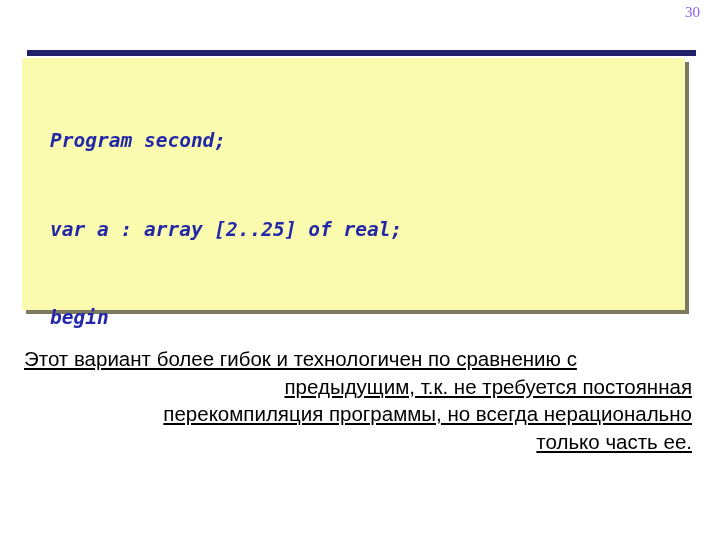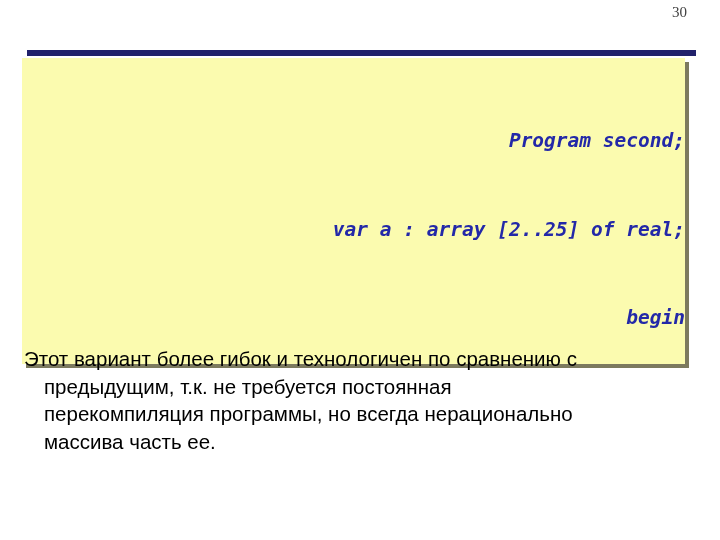--- a/index.html
+++ b/index.html
@@ -17,49 +17,48 @@
   .slide {
     position: relative;
     width: 720px;
     height: 540px;
   }
 
   
   .page-number {
     position: absolute;
     top: 5px;
-    right: 33px;
+    right: 20px;
     font-family: "Liberation Serif", serif;
     font-size: 15px;
-    color: #404040;
+    color: #8b5cf6;
     line-height: 1;
   }
 
   
   .divider {
     position: absolute;
     left: 27px;
     top: 50px;
     width: 669px;
     height: 6px;
     background: #21216b;
   }
 
   
   .code-box {
     position: absolute;
     left: 22px;
     top: 58px;
     width: 663px;
-    height: 306px;
+    height: 252px;
     background: #fbfbaf;
     box-shadow: 4px 4px 0 0 rgba(80,78,40,0.75);
     box-sizing: border-box;
-    padding: 9px 0 0 0;
-    text-align: right;
+    padding: 9px 8px 0 0;
   }
   .code-lines {
     font-family: "DejaVu Sans Mono", "Liberation Mono", monospace;
     font-size: 19.5px;
     font-weight: bold;
     font-style: italic;
     color: #2328a8;
     line-height: 29.5px;
     white-space: pre;
     padding-left: 28px;
@@ -76,23 +75,25 @@
     top: 345px;
     width: 668px;
     font-family: "Liberation Sans", sans-serif;
     font-size: 20.5px;
     color: #000000;
     line-height: 27.5px;
     text-indent: 0;
   }
   .body-line {
     white-space: pre;
+    text-decoration: underline;
   }
   .body-line.indented {
     padding-left: 20px;
+    text-align: right;
   }
 </style>
 </head>
 <body>
 
 <div class="slide">
 
   <div class="page-number">30</div>
 
   <div class="divider"></div>
@@ -106,16 +107,16 @@
       
       
     </div>
 
   </div>
 
   <div class="body-text">
     <div class="body-line">Этот вариант более гибок и технологичен по сравнению с</div>
     <div class="body-line indented">предыдущим, т.к. не требуется постоянная</div>
     <div class="body-line indented">перекомпиляция программы, но всегда нерационально</div>
-    <div class="body-line indented">массива часть ее.</div>
+    <div class="body-line indented">только часть ее.</div>
   </div>
 
 </div>
 
 </body></html>

